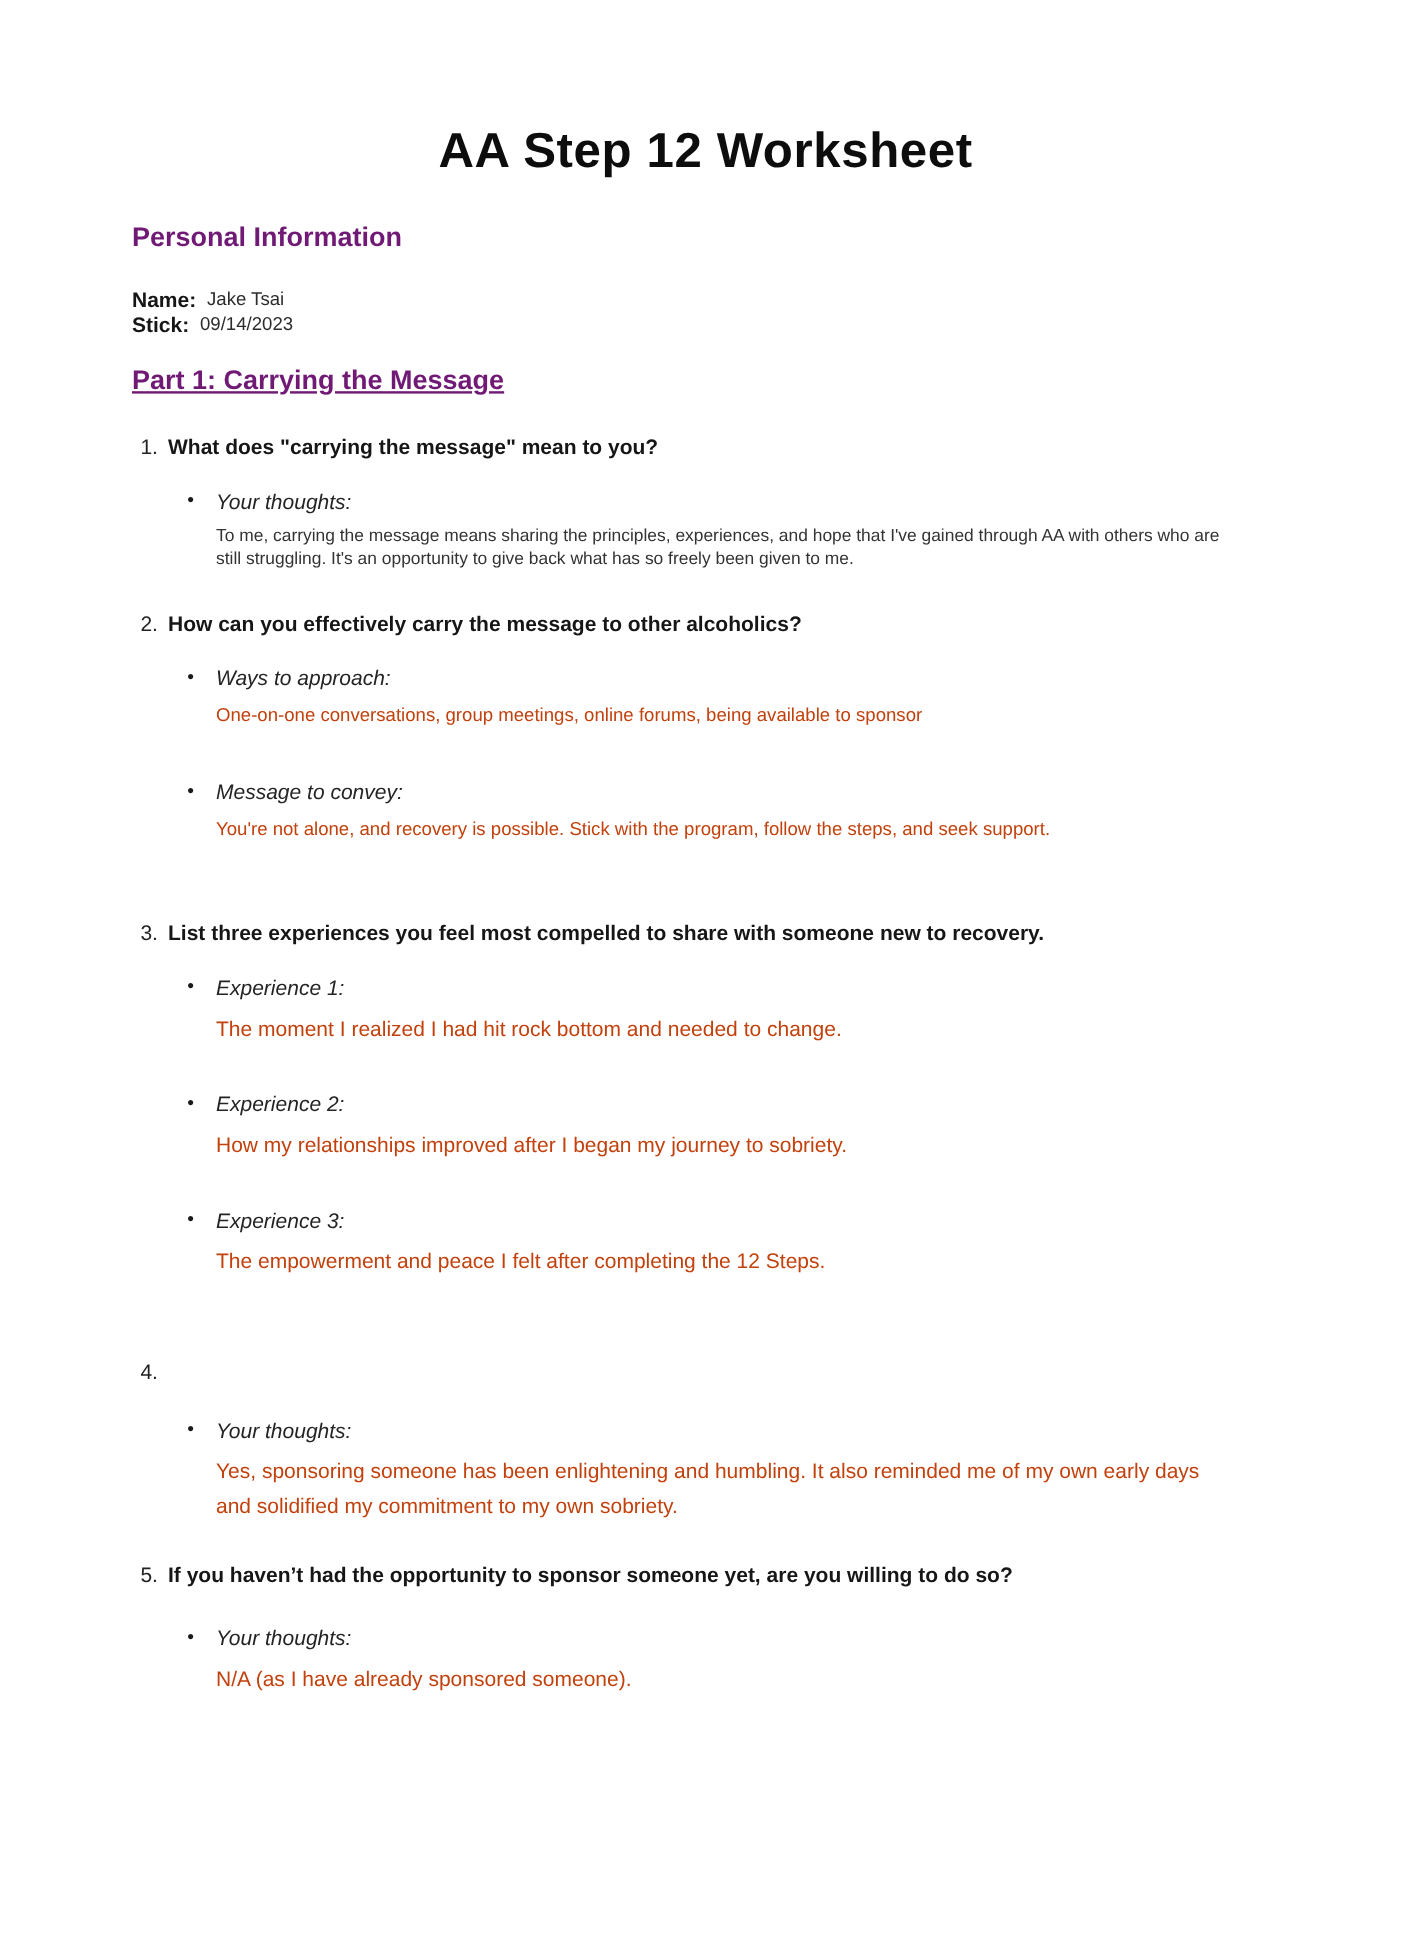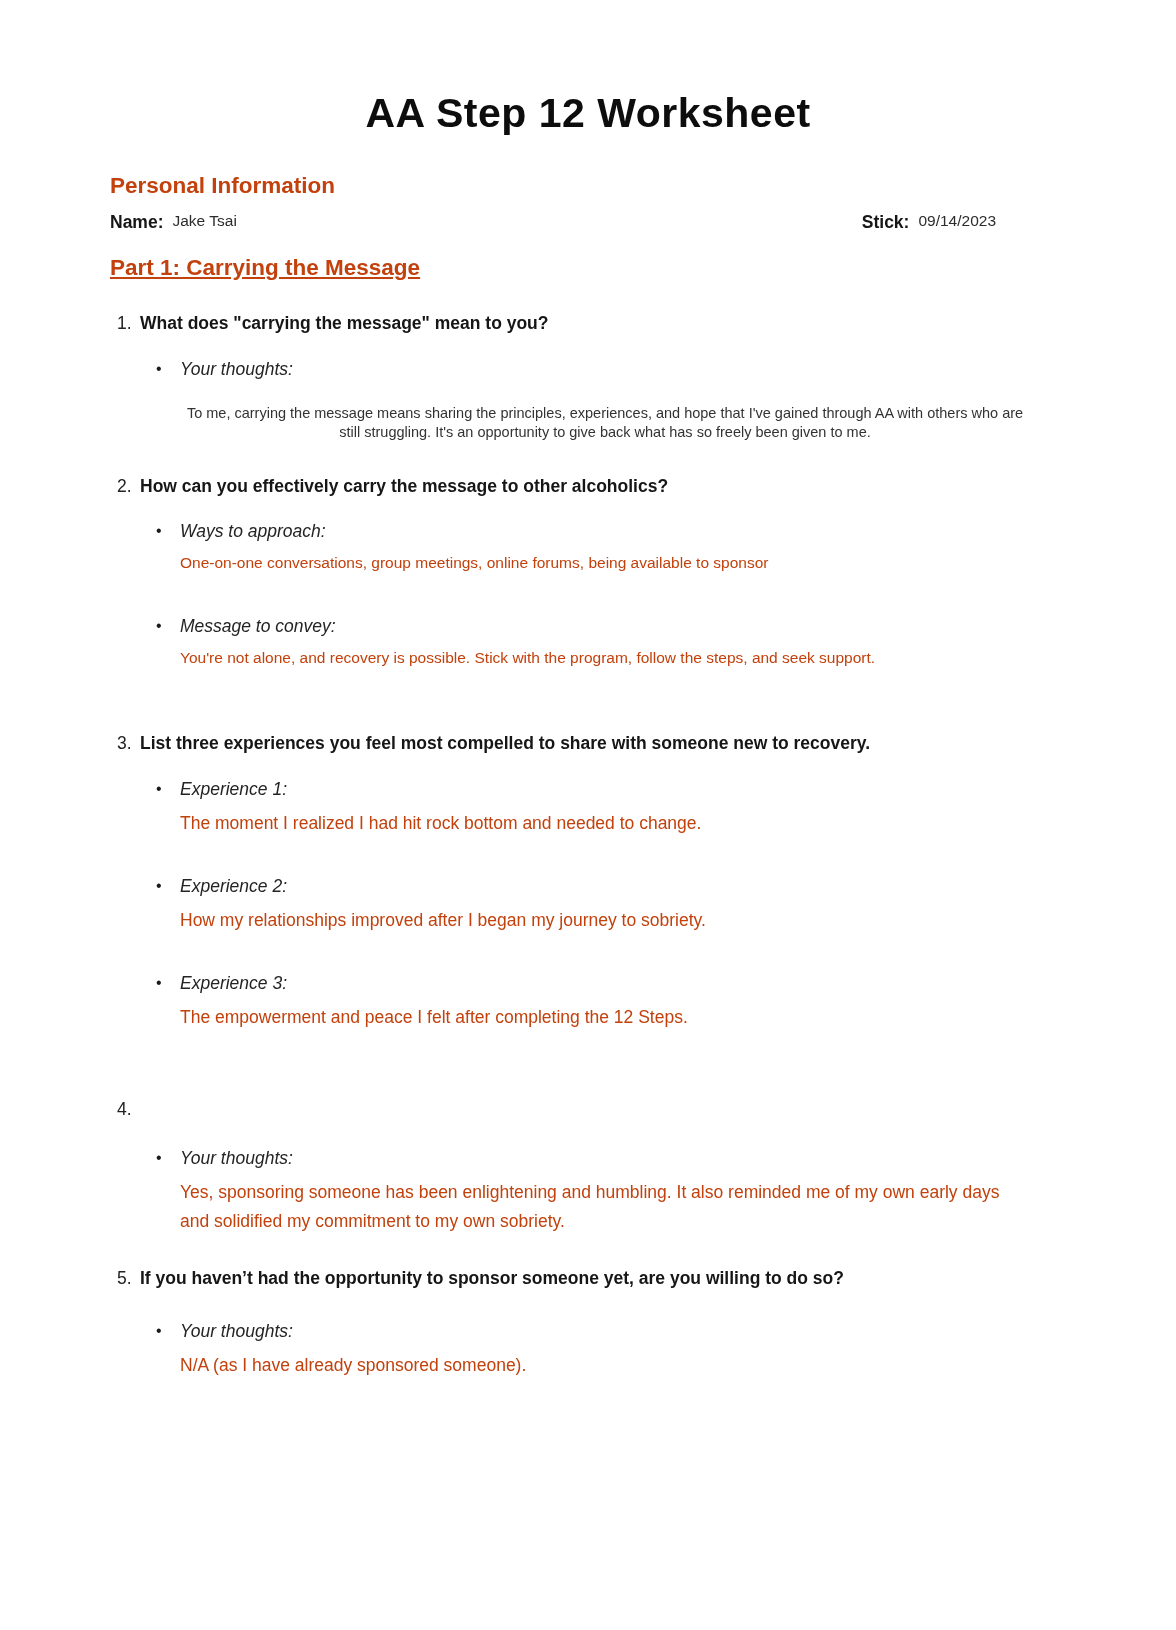--- a/index.html
+++ b/index.html
@@ -4,39 +4,39 @@
 <style>
   * { margin: 0; padding: 0; box-sizing: border-box; }
   html, body { background: #ffffff; }
   body {
     width: 1176px;
     height: 1630px;
     overflow: hidden;
     font-family: "Liberation Sans", "DejaVu Sans", sans-serif;
     color: #1f1f1f;
   }
-  .page { padding: 0 110px; }
+  .page { padding: 12px 110px; }
 
   .doc-title {
     padding-top: 92px;
     text-align: center;
     font-size: 41px;
     font-weight: 700;
     color: #0d0d0d;
     letter-spacing: 0.5px;
     line-height: 1.05;
   }
 
   .section-heading {
     font-size: 22.5px;
     font-weight: 700;
-    color: #c2410c;
+    color: #701a75;
   }
   .mt-pi   { margin-top: 38px; }
-  .mt-row  { margin-top: 13px; }
+  .mt-row  { margin-top: 29px; flex-direction: column; }
   .mt-p1   { margin-top: 22px; text-decoration: underline; }
 
   .name-date-row {
     display: flex;
     justify-content: space-between;
     align-items: baseline;
   }
   .field { display: flex; align-items: baseline; }
   .field-label {
     font-size: 17.5px;
@@ -98,26 +98,25 @@
   .mt-b-mid   { margin-top: 38px; }
   .mt-b-big   { margin-top: 43px; }
   .mt-b-q4    { margin-top: 26px; }
   .mt-b-q5    { margin-top: 31px; }
 
   .answer {
     margin-left: 70px;
     color: #c2410c;
   }
   .ans-sm {
-    margin-top: 24px;
+    margin-top: 9px;
     font-size: 14.5px;
     line-height: 19px;
     max-width: 850px;
     color: #333333;
-    text-align: center;
   }
   .ans-md {
     margin-top: 11px;
     font-size: 15.5px;
     line-height: 20px;
     max-width: 880px;
   }
   .ans-lg {
     margin-top: 9px;
     font-size: 17.5px;

